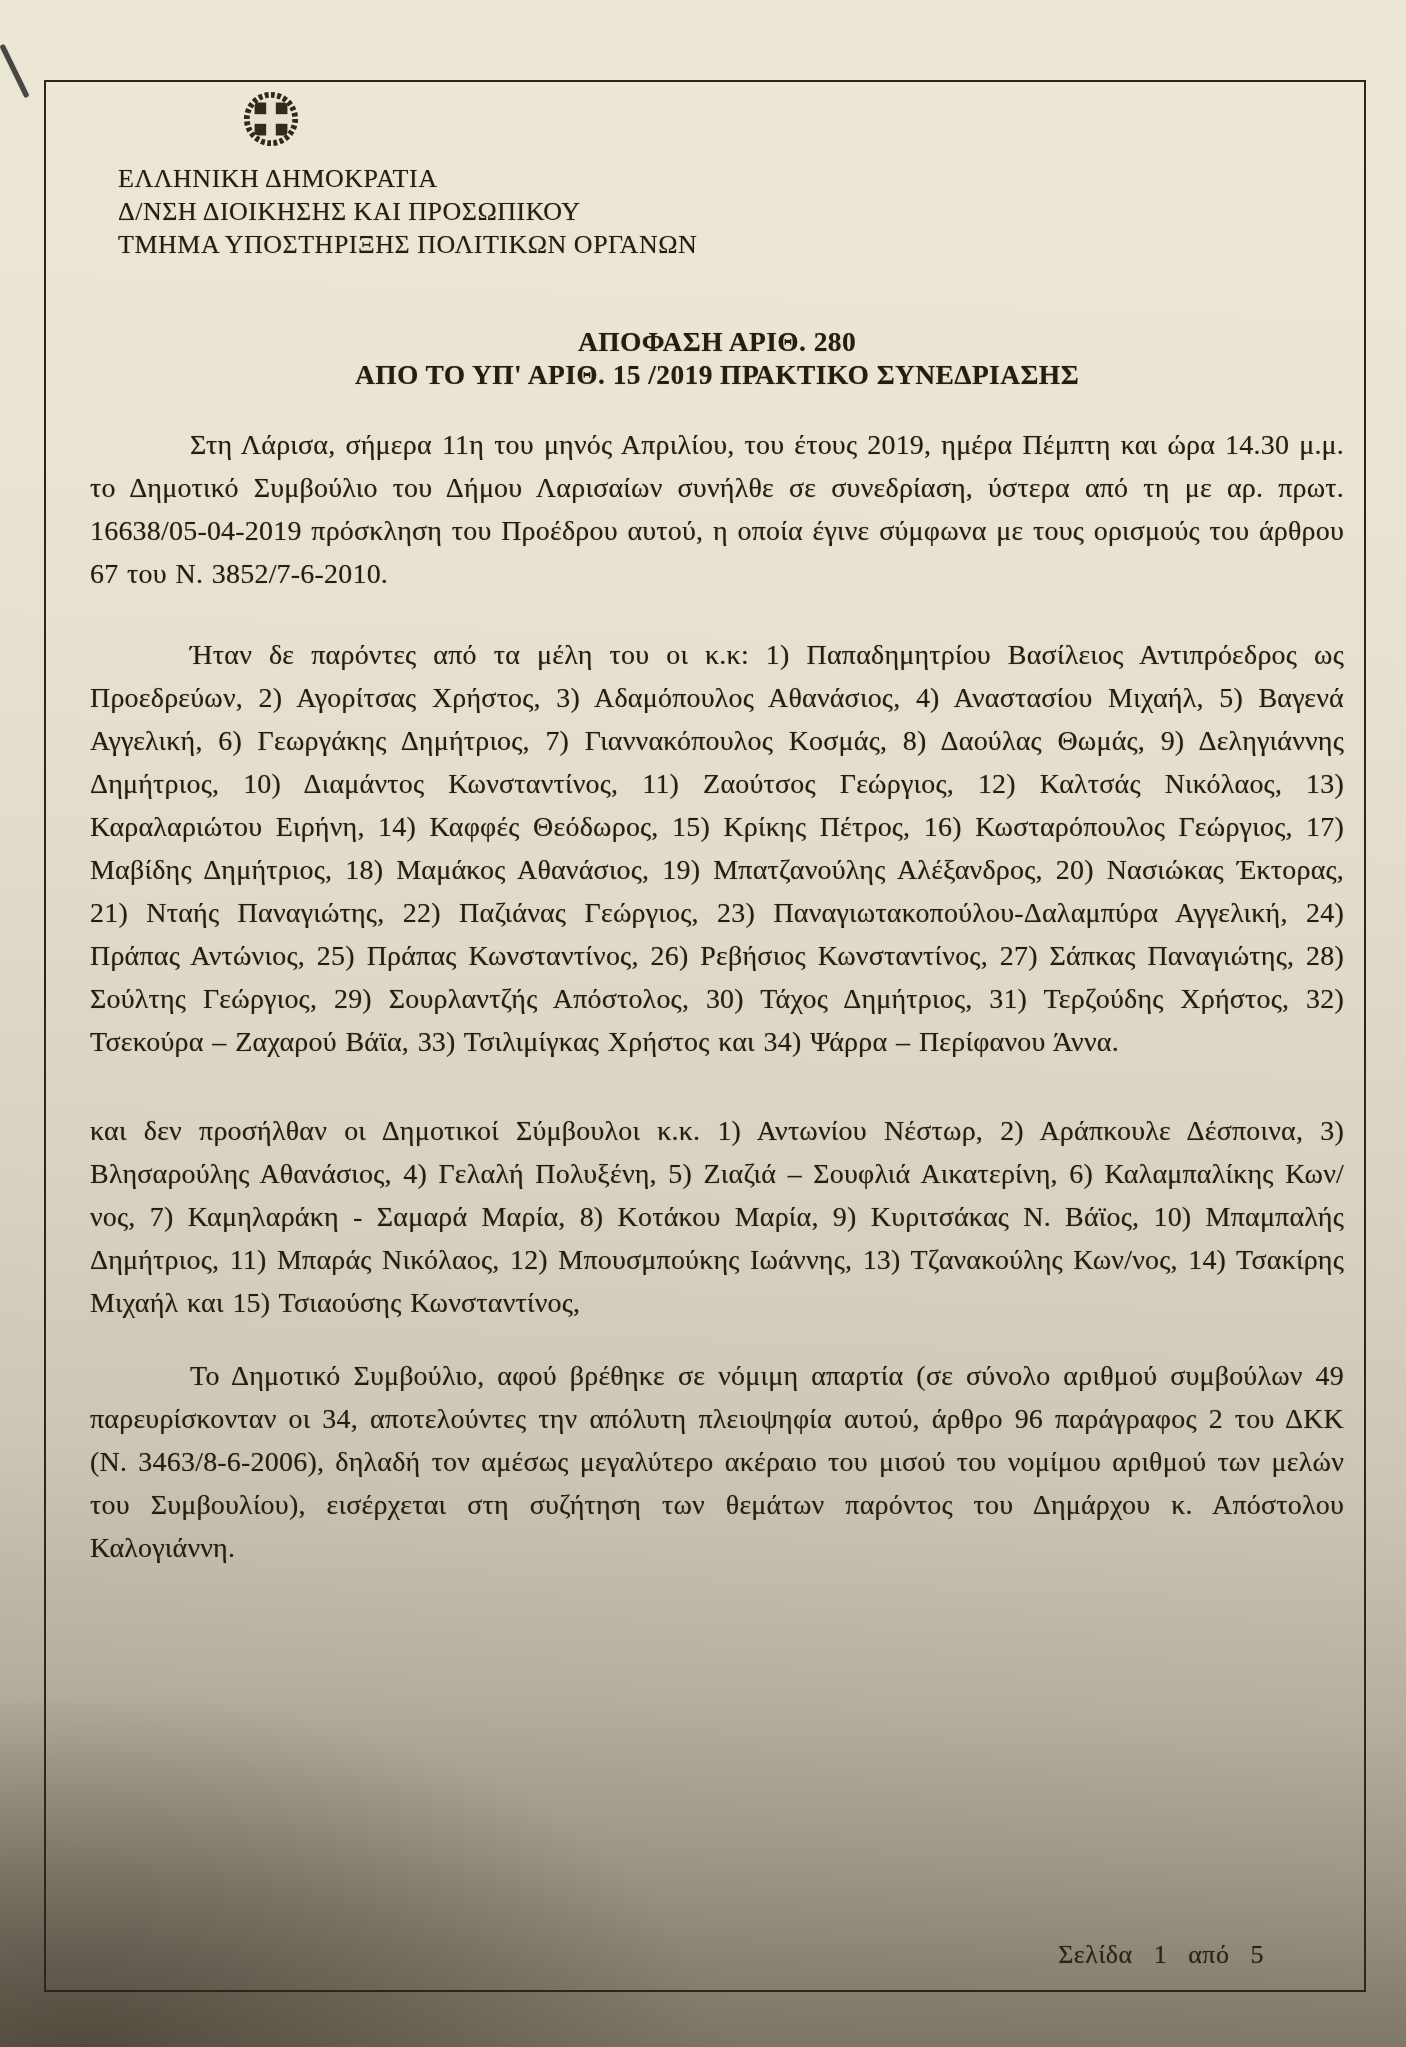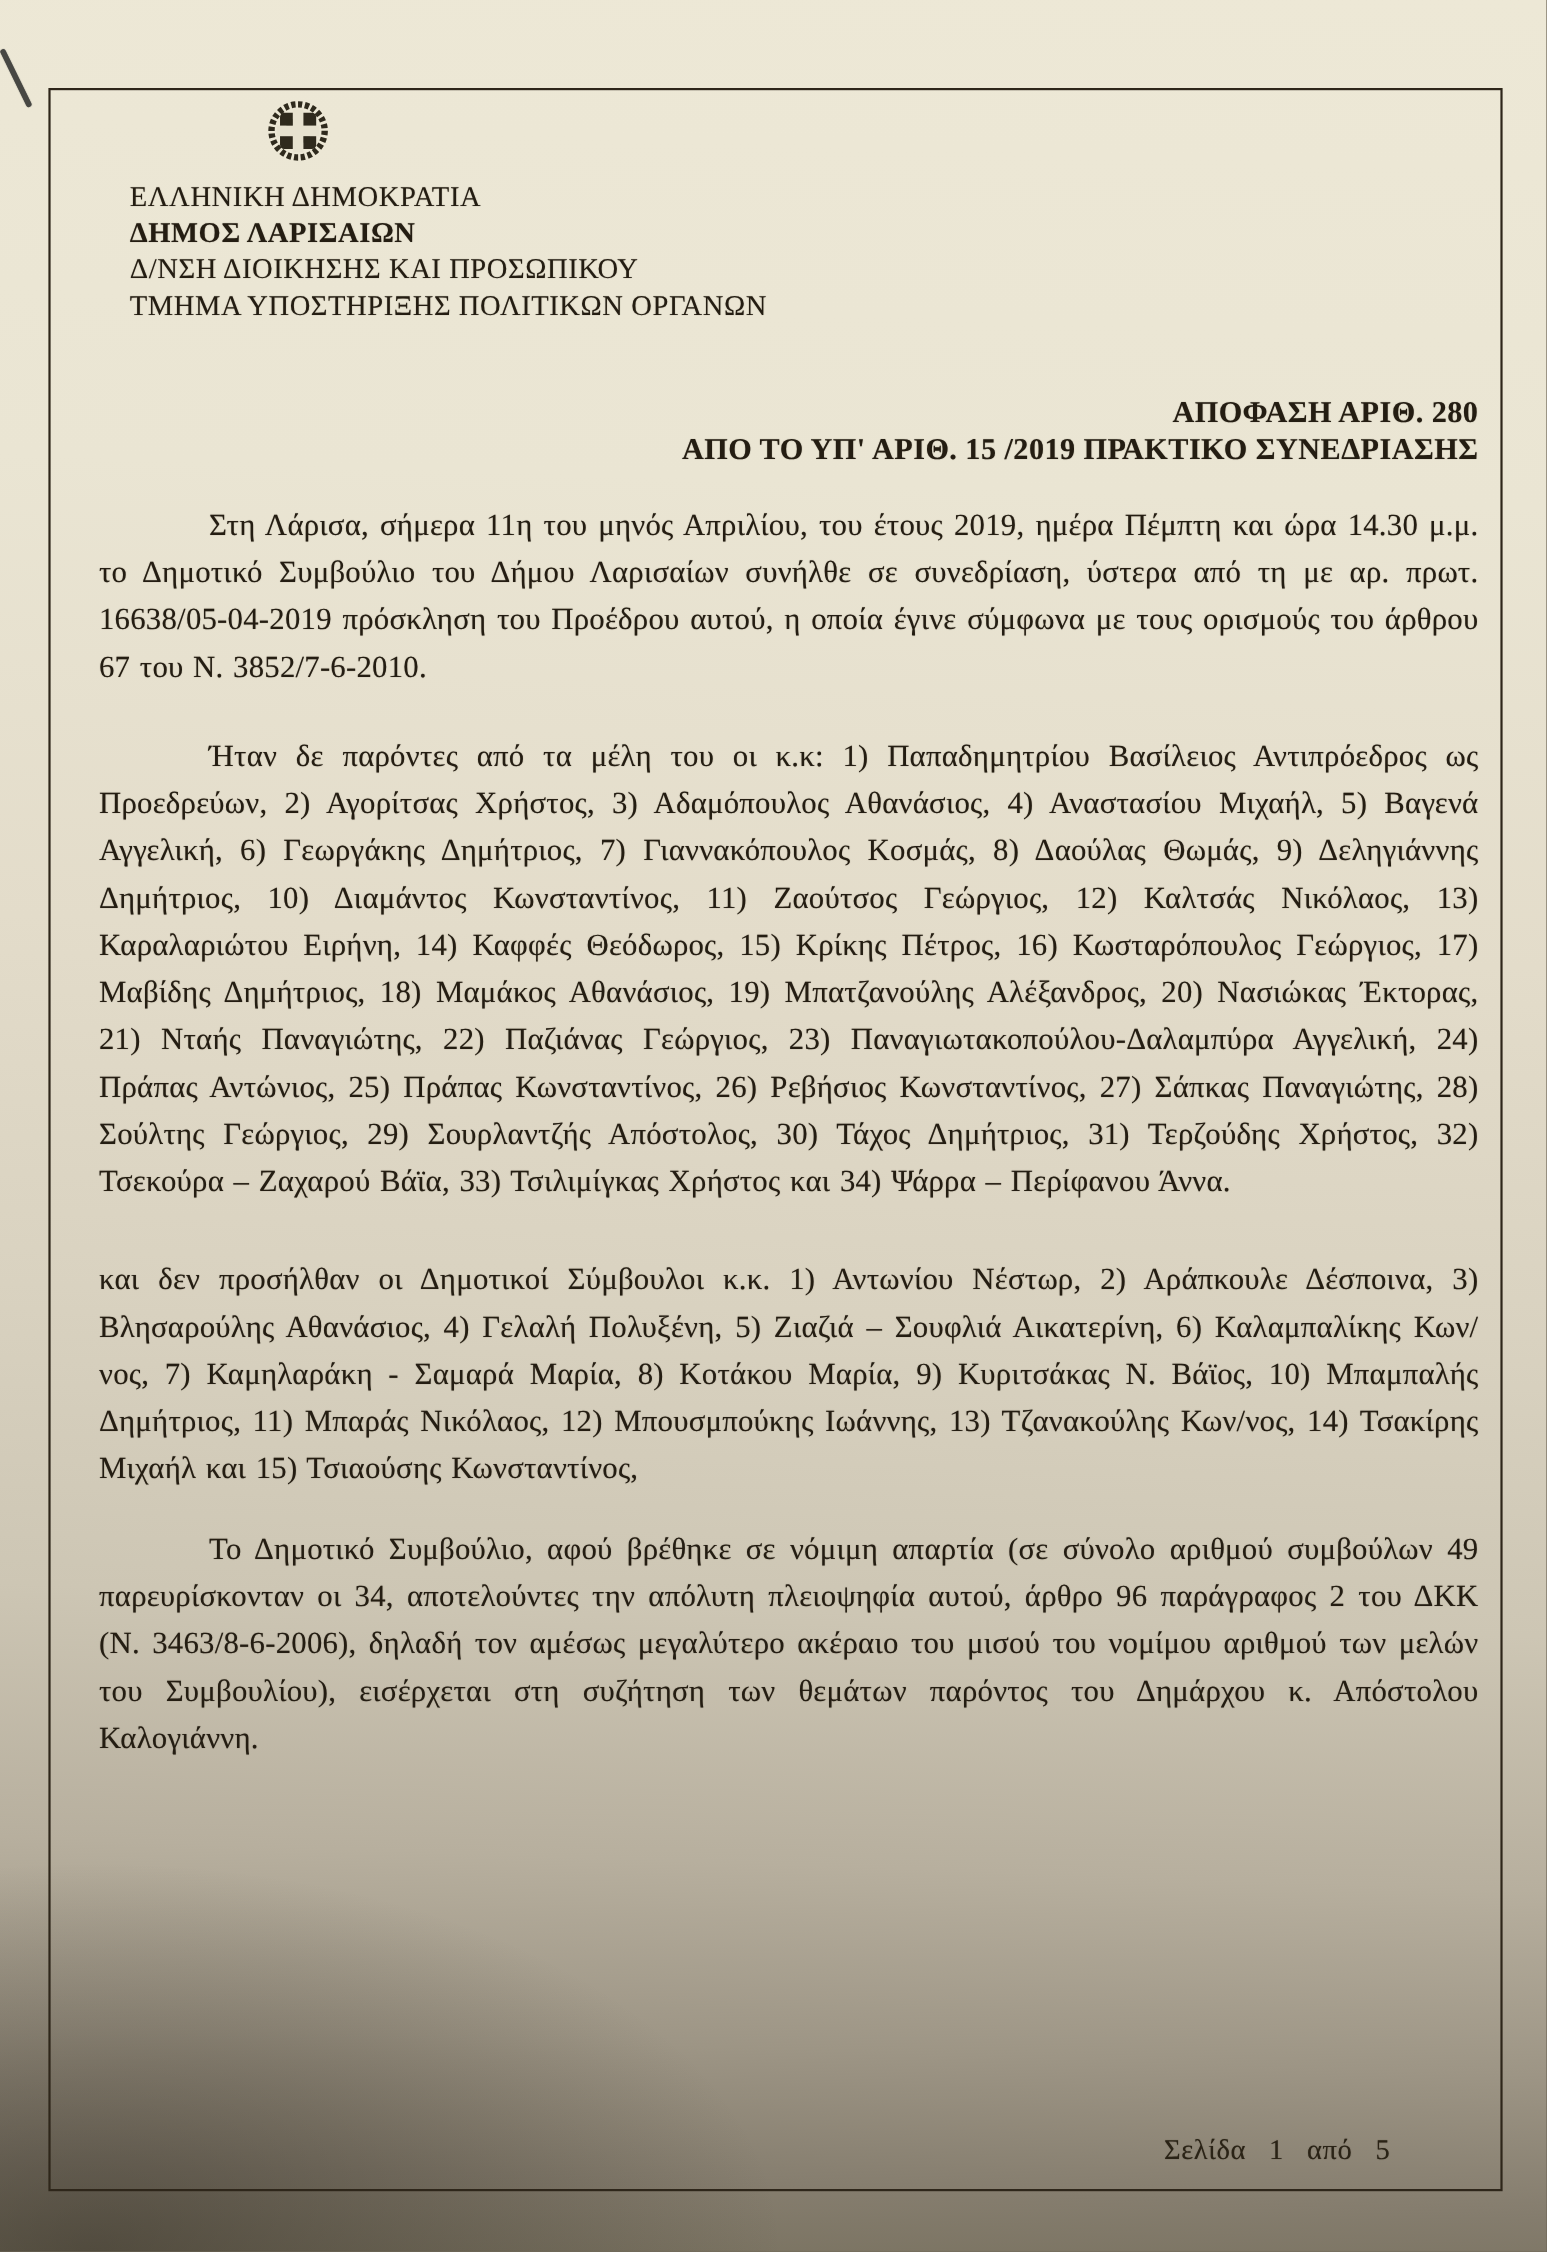--- a/index.html
+++ b/index.html
@@ -38,21 +38,21 @@
     width:1322px;height:1912px;
     border:2px solid #2e261a;
     box-sizing:border-box;
     padding:0 20px 0 44px;
   }
   .ink{color:#241d12;text-shadow:0 0 1px rgba(40,32,20,.45);}
   .header{margin:8px 0 0 28px;}
   .emblem{width:58px;height:58px;margin:0 0 14px 124px;filter:blur(.4px);}
   .h-line{font-size:26px;line-height:33px;letter-spacing:.5px;}
   .h-bold{font-weight:700;}
-  .title{margin-top:64px;text-align:right;font-weight:700;font-size:27.5px;line-height:33px;letter-spacing:.4px;}
+  .title{margin-top:64px;text-align:center;font-weight:700;font-size:27.5px;line-height:33px;letter-spacing:.4px;}
   .subject{margin:40px 0 0 0;font-weight:700;font-size:27px;line-height:40px;}
   .circled{position:relative;display:inline-block;padding:0 2px;}
   .circled::after{
     content:"";position:absolute;left:-16px;right:-10px;top:-16px;bottom:-12px;
     border:3px solid rgba(104,100,90,.85);border-radius:50%;
     transform:rotate(-2deg);
   }
   .circled::before{
     content:"";position:absolute;left:-12px;right:-14px;top:-20px;bottom:-10px;
     border:2px solid rgba(118,114,104,.55);border-radius:50%;
@@ -90,21 +90,20 @@
         <svg viewBox="0 0 60 60" width="58" height="58" aria-hidden="true">
           <circle cx="30" cy="30" r="25" fill="none" stroke="#2f2a1d" stroke-width="6" stroke-dasharray="4 2.5"></circle>
           <rect x="13" y="13" width="34" height="34" rx="4" fill="#2f2a1d"></rect>
           <rect x="25" y="10" width="10" height="40" fill="#e7e2cf"></rect>
           <rect x="10" y="25" width="40" height="10" fill="#e7e2cf"></rect>
           <rect x="19" y="19" width="6" height="6" fill="#2f2a1d" opacity=".35"></rect>
           <rect x="35" y="35" width="6" height="6" fill="#2f2a1d" opacity=".35"></rect>
         </svg>
       </div>
       <div class="h-line">ΕΛΛΗΝΙΚΗ ΔΗΜΟΚΡΑΤΙΑ</div>
-      <div class="h-line h-bold">ΔΗΜΟΣ ΛΑΡΙΣΑΙΩΝ</div>
       <div class="h-line">Δ/ΝΣΗ ΔΙΟΙΚΗΣΗΣ ΚΑΙ ΠΡΟΣΩΠΙΚΟΥ</div>
       <div class="h-line">ΤΜΗΜΑ ΥΠΟΣΤΗΡΙΞΗΣ ΠΟΛΙΤΙΚΩΝ ΟΡΓΑΝΩΝ</div>
     </div>
 
     <div class="title ink">
       <div>ΑΠΟΦΑΣΗ ΑΡΙΘ. 280</div>
       <div>ΑΠΟ ΤΟ ΥΠ' ΑΡΙΘ. 15 /2019 ΠΡΑΚΤΙΚΟ ΣΥΝΕΔΡΙΑΣΗΣ</div>
     </div>
 
 

